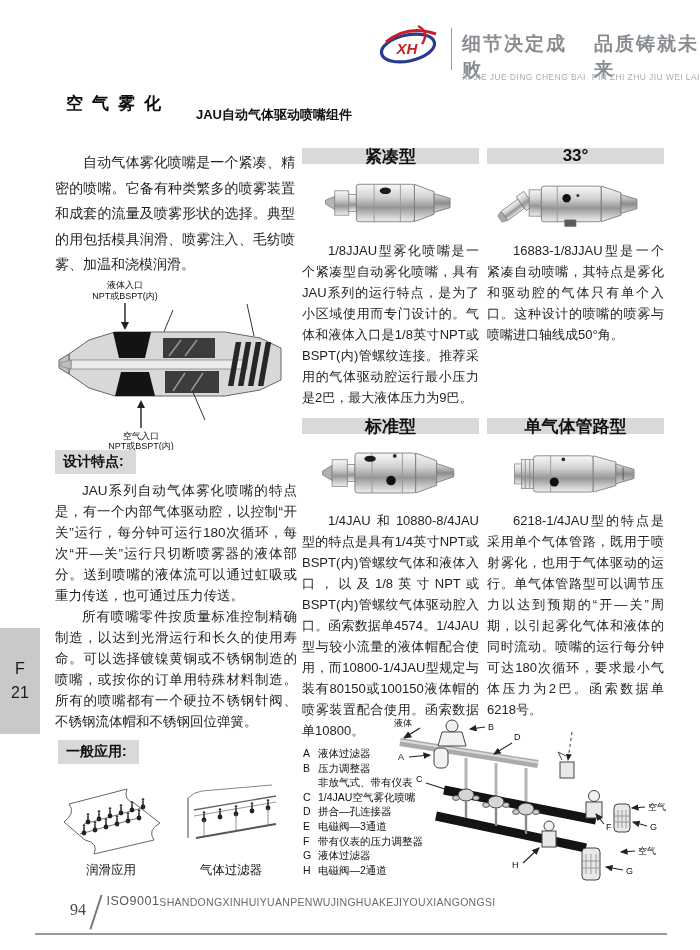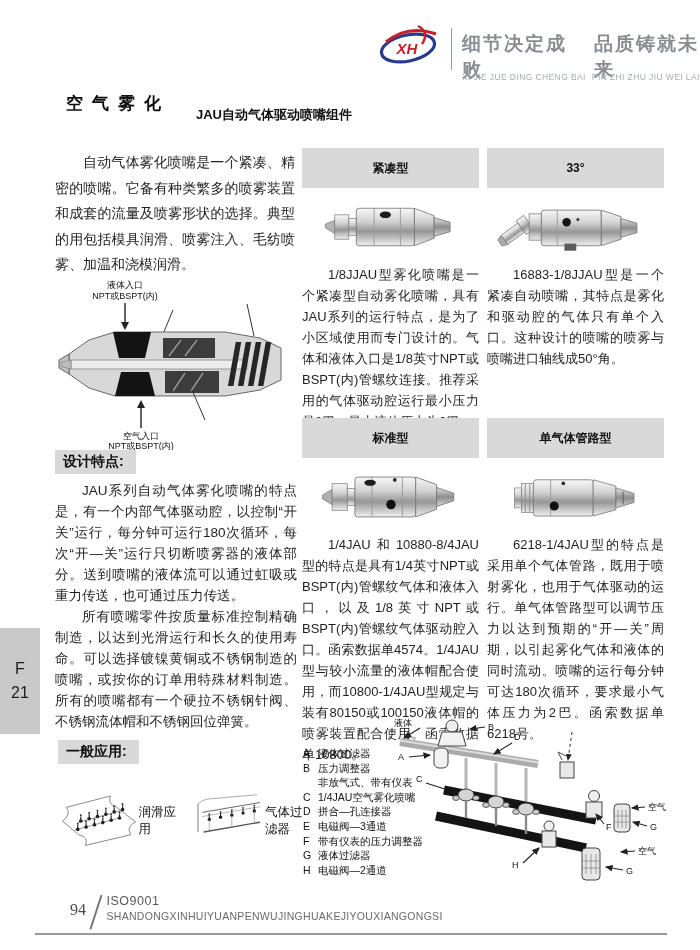--- a/index.html
+++ b/index.html
@@ -31,48 +31,48 @@
              font-size:14px; font-weight:bold; color:#111; margin-bottom:6px; }
   .blk-design .para { font-size:13.5px; line-height:21px; }
   .blk-design .para + .para { margin-top:0; }
 
   .side-tab { position:absolute; left:0; top:628px; width:40px; height:106px; background:#c9c9c9;
               display:flex; flex-direction:column; align-items:center; justify-content:center;
               gap:6px; font-size:16px; color:#1c1c1c; }
 
   .blk-apps { position:absolute; left:58px; top:740px; width:242px; }
   .apps-row { display:flex; gap:14px; margin-top:10px; }
-  .app-fig { display:flex; flex-direction:row; align-items:center; }
+  .app-fig { display:flex; flex-direction:column; align-items:center; }
   .app-caption { font-size:12.5px; color:#111; margin-top:6px; }
 
   
   .card { position:absolute; width:177px; }
   .card-mid-top { left:302px; top:148px; }
   .card-right-top { left:487px; top:148px; }
   .card-mid-bot { left:302px; top:418px; }
   .card-right-bot { left:487px; top:418px; }
-  .section-bar { height:40px; background:#d9d9d9; display:flex; align-items:center; justify-content:center;
-                 font-size:12px; font-weight:bold; color:#111; }
+  .section-bar { height:16px; background:#d9d9d9; display:flex; align-items:center; justify-content:center;
+                 font-size:17px; font-weight:bold; color:#111; }
   .product-img { height:66px; display:flex; align-items:center; justify-content:center; margin:6px 0 4px 0; }
   .card .para { font-size:13px; line-height:21px; }
 
   
   .legend { position:absolute; left:303px; top:746px; width:170px; }
   .legend-row { display:flex; font-size:10.5px; line-height:14.6px; color:#111; }
   .legend-key { width:15px; flex:0 0 15px; }
   .legend-label { white-space:nowrap; }
 
   .piping { position:absolute; left:386px; top:714px; width:290px; height:184px; }
 
   
   .footer { position:absolute; left:70px; top:894px; display:flex; align-items:flex-start; }
   .page-num { font-family:"Liberation Serif","DejaVu Serif",serif; font-size:16px; color:#4a4a4a;
               margin-top:7px; }
   .fslash { width:1.5px; height:36px; background:#777; transform:rotate(18deg); margin:0 10px 0 9px; }
-  .fcol { display:flex; flex-direction:column; }
+  .fcol { display:flex; flex-direction:row; }
   .fcert { font-size:12.5px; color:#5a5a5a; letter-spacing:.5px; }
   .fcompany { font-size:10.5px; color:#6a6a6a; letter-spacing:.3px; margin-top:2px; }
   .bottom-edge { position:absolute; left:35px; top:933px; width:632px; height:2px; background:#999; }
 
   svg text { font-family:"Liberation Sans","DejaVu Sans",sans-serif; }
 </style>
 </head>
 <body>
 
 <div class="page">

